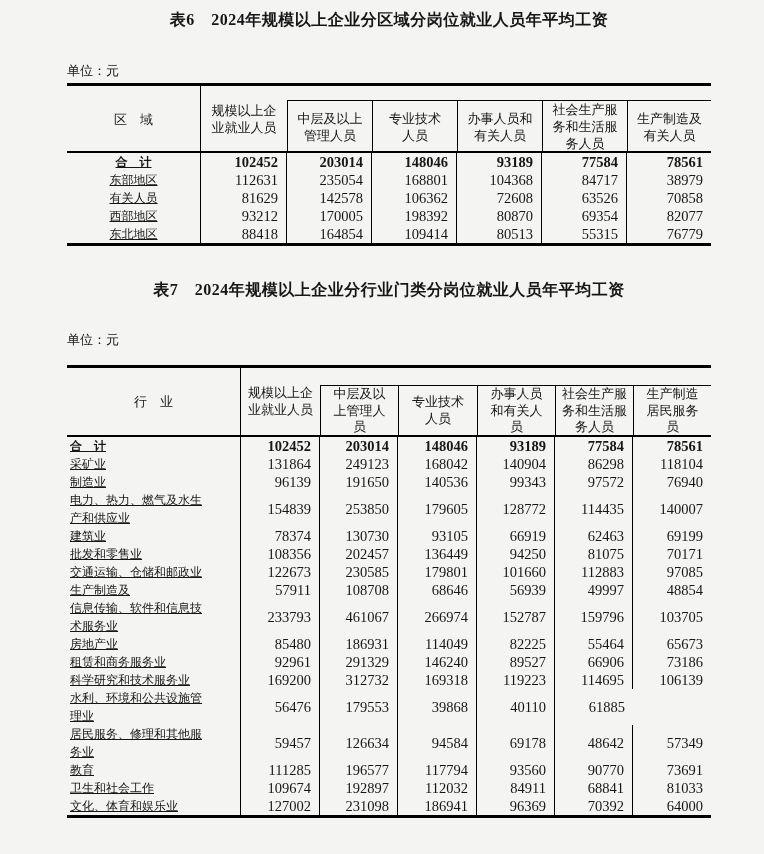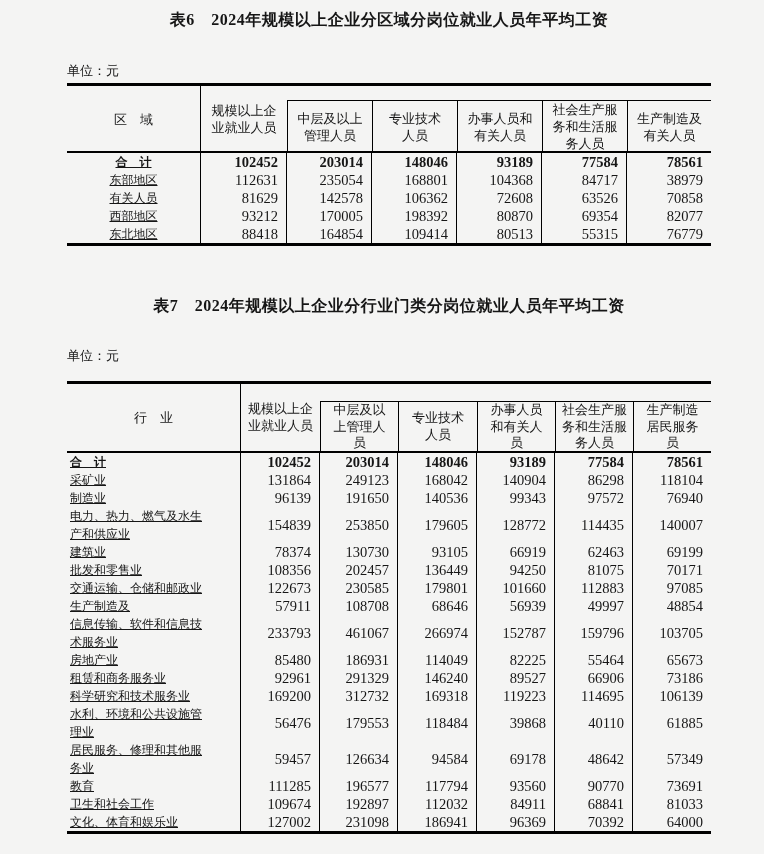--- a/index.html
+++ b/index.html
@@ -22,21 +22,21 @@
     font-weight: bold;
     letter-spacing: 0.5px;
   }
   .unit-row {
     text-align: left;
     font-size: 13px;
     line-height: 17px;
   }
   .sec1 .tbl-title { padding-top: 10px; }
   .sec1 .unit-row  { padding-top: 32px; padding-bottom: 4px; }
-  .sec2 .tbl-title { padding-top: 50px; }
+  .sec2 .tbl-title { padding-top: 34px; }
   .sec2 .unit-row  { padding-top: 31px; padding-bottom: 17px; }
 
   .stat-table {
     border-top: 3px solid #000;
     border-bottom: 3px solid #000;
   }
   
   .t6 { --cols: 134px 86px 85px 85px 85px 85px 84px; --subtop: 14px; --headh: 65px; }
   .t7 { --cols: 174px 79px 78px 79px 78px 78px 78px; --subtop: 17px; --headh: 67px; }
 
@@ -328,21 +328,20 @@
             <div class="cell num">169318</div>
             <div class="cell num">119223</div>
             <div class="cell num">114695</div>
             <div class="cell num">106139</div>
           </div>
           <div class="trow">
             <div class="cell label">水利、环境和公共设施管
 理业</div>
             <div class="cell num">56476</div>
             <div class="cell num">179553</div>
-            <div class="cell num">118484</div>
             <div class="cell num">39868</div>
             <div class="cell num">40110</div>
             <div class="cell num">61885</div>
           </div>
           <div class="trow">
             <div class="cell label">居民服务、修理和其他服
 务业</div>
             <div class="cell num">59457</div>
             <div class="cell num">126634</div>
             <div class="cell num">94584</div>

